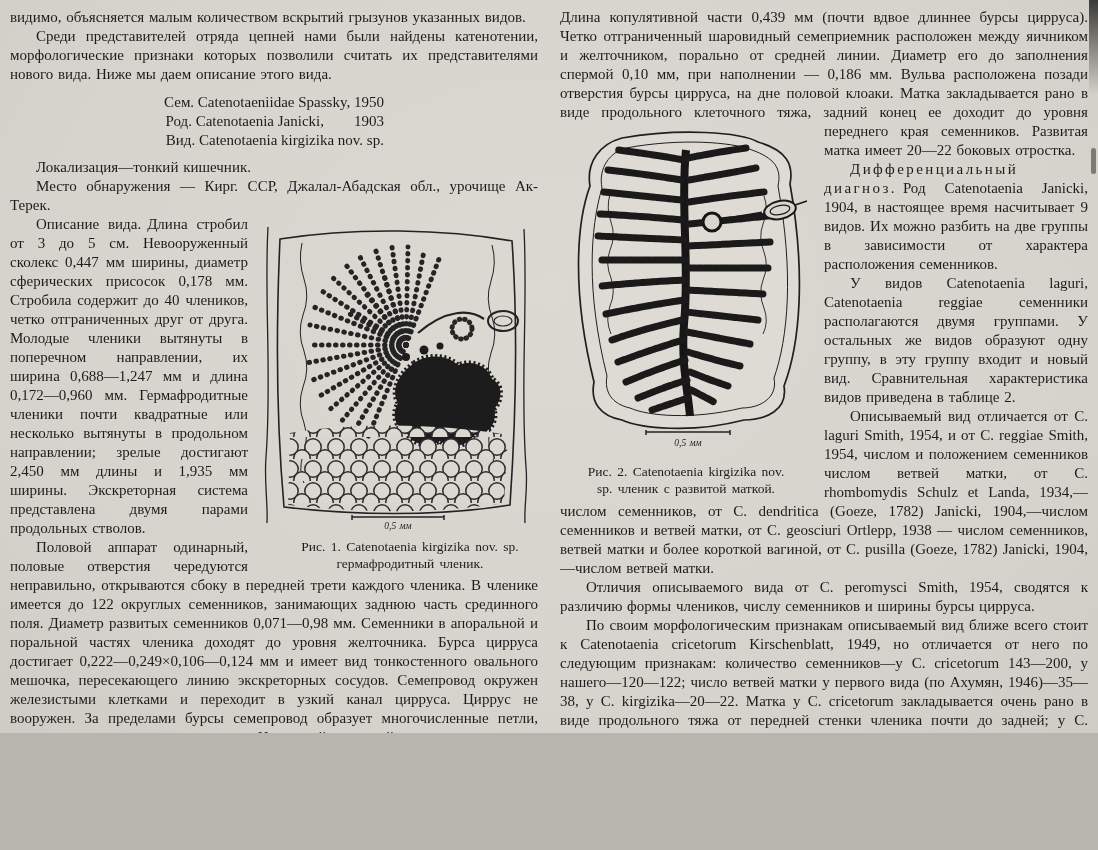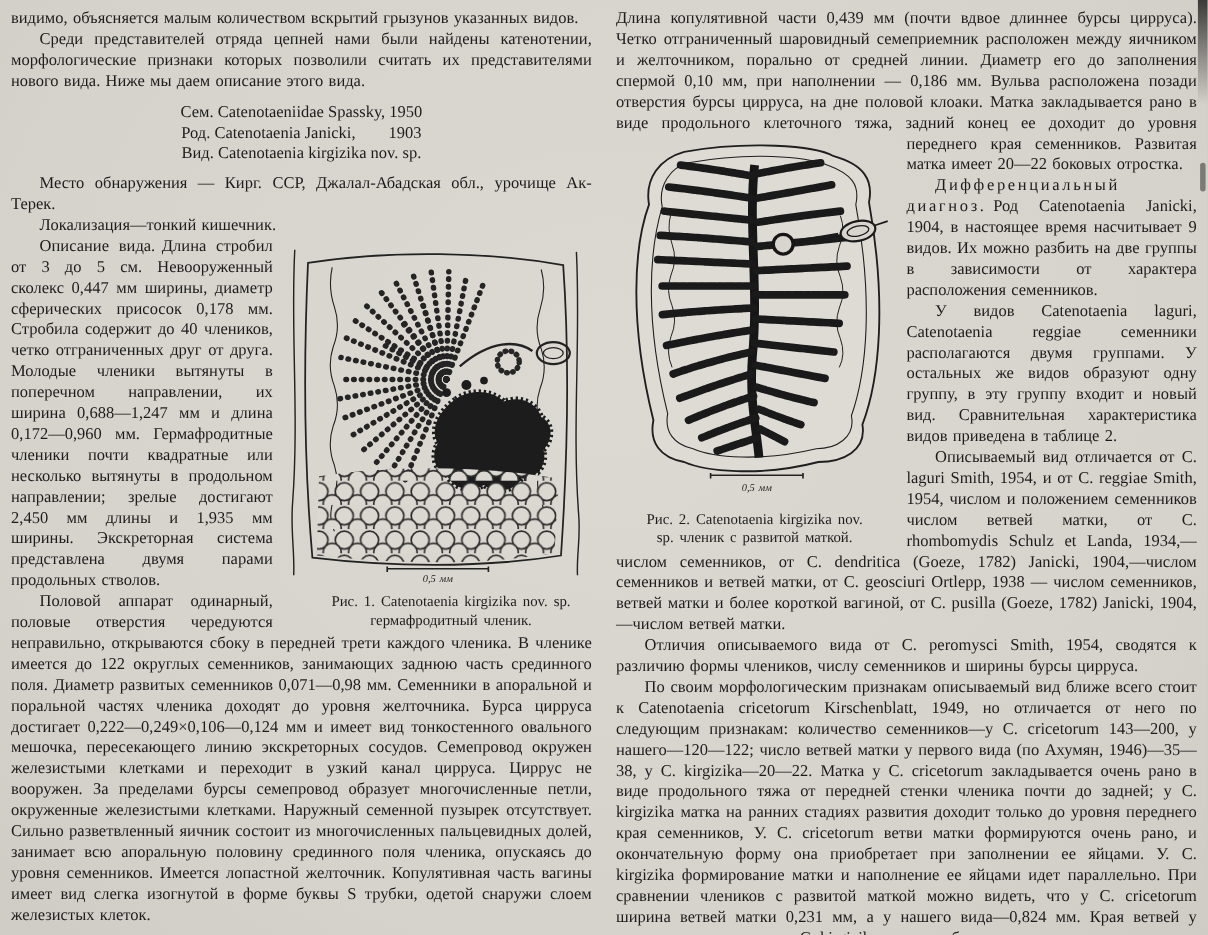--- a/index.html
+++ b/index.html
@@ -1,33 +1,33 @@
 <!DOCTYPE html>
 <html><head>
 <meta charset="utf-8">
 <style>
   html,body{margin:0;padding:0;background:#b8b5af;}
   .page{
     position:relative;
-    width:1098px;height:850px;
+    width:1098px;height:733px;
     background:#d8d5cf;
     background-image:radial-gradient(ellipse at 50% 40%, #dcd9d3 0%, #d6d3cc 70%, #cfccc5 100%);
     overflow:hidden;
     font-family:"Liberation Serif", "DejaVu Serif", serif;
     color:#1c1c1c;
     font-size:15px;line-height:19px;
   }
   .cols{display:flex;gap:22px;padding:8px 10px 0 10px;}
   .col{width:528px;}
   .para{text-align:justify;word-spacing:1px;}
   .ind{text-indent:26px;}
   .lead{font-weight:normal;padding-right:6px;}
   .sperr{letter-spacing:2.4px;padding-right:6px;}
   .taxwrap{display:flex;justify-content:center;margin:9px 0 8px 0;}
-  .taxin{display:inline-block;text-align:center;}
+  .taxin{display:inline-block;text-align:right;}
   .tax-line{white-space:pre;}
   .figure{text-align:center;}
   .fig1{float:right;width:282px;margin:2px 0 2px 8px;}
   .fig2{float:left;width:252px;margin:2px 12px 2px 0;}
   .figure svg{display:block;margin:0 auto;}
   .figcap{font-size:13.5px;line-height:16.5px;text-align:center;margin-top:8px;word-spacing:2px;}
   .smudge{position:absolute;right:0;top:0;width:9px;height:95px;
     background:linear-gradient(to bottom,#3a3a38 0%,rgba(60,60,58,.45) 55%,rgba(60,60,58,0) 100%);
     border-radius:0 0 0 4px;}
   .smudge2{position:absolute;right:2px;top:148px;width:5px;height:26px;
@@ -47,22 +47,22 @@
       <div class="para ind">Среди представителей отряда цепней нами были найдены катенотении, морфологические признаки которых позволили считать их представителями нового вида. Ниже мы даем описание этого вида.</div>
 
       <div class="taxwrap">
         <div class="taxin">
           <div class="tax-line">Сем. Catenotaeniidae Spassky, 1950</div>
           <div class="tax-line">Род. Catenotaenia Janicki,        1903</div>
           <div class="tax-line">Вид. Catenotaenia kirgizika nov. sp.</div>
         </div>
       </div>
 
+      <div class="para ind">Локализация—тонкий кишечник.</div>
       <div class="para ind">Место обнаружения — Кирг. ССР, Джалал-Абадская обл., урочище Ак-Терек.</div>
-      <div class="para ind">Локализация—тонкий кишечник.</div>
 
       <div class="para ind">
         
         <div class="figure fig1">
           <svg width="282" height="314" viewBox="0 0 282 314">
             <defs>
               <pattern id="tst" width="23" height="22" patternUnits="userSpaceOnUse">
                 <circle cx="11" cy="10" r="8.2" fill="#dbd8d2" stroke="#2c2c2c" stroke-width="1.5"></circle>
                 <circle cx="23" cy="21" r="8.2" fill="#dbd8d2" stroke="#2c2c2c" stroke-width="1.5"></circle>
                 <circle cx="0" cy="21" r="8.2" fill="#dbd8d2" stroke="#2c2c2c" stroke-width="1.5"></circle>

